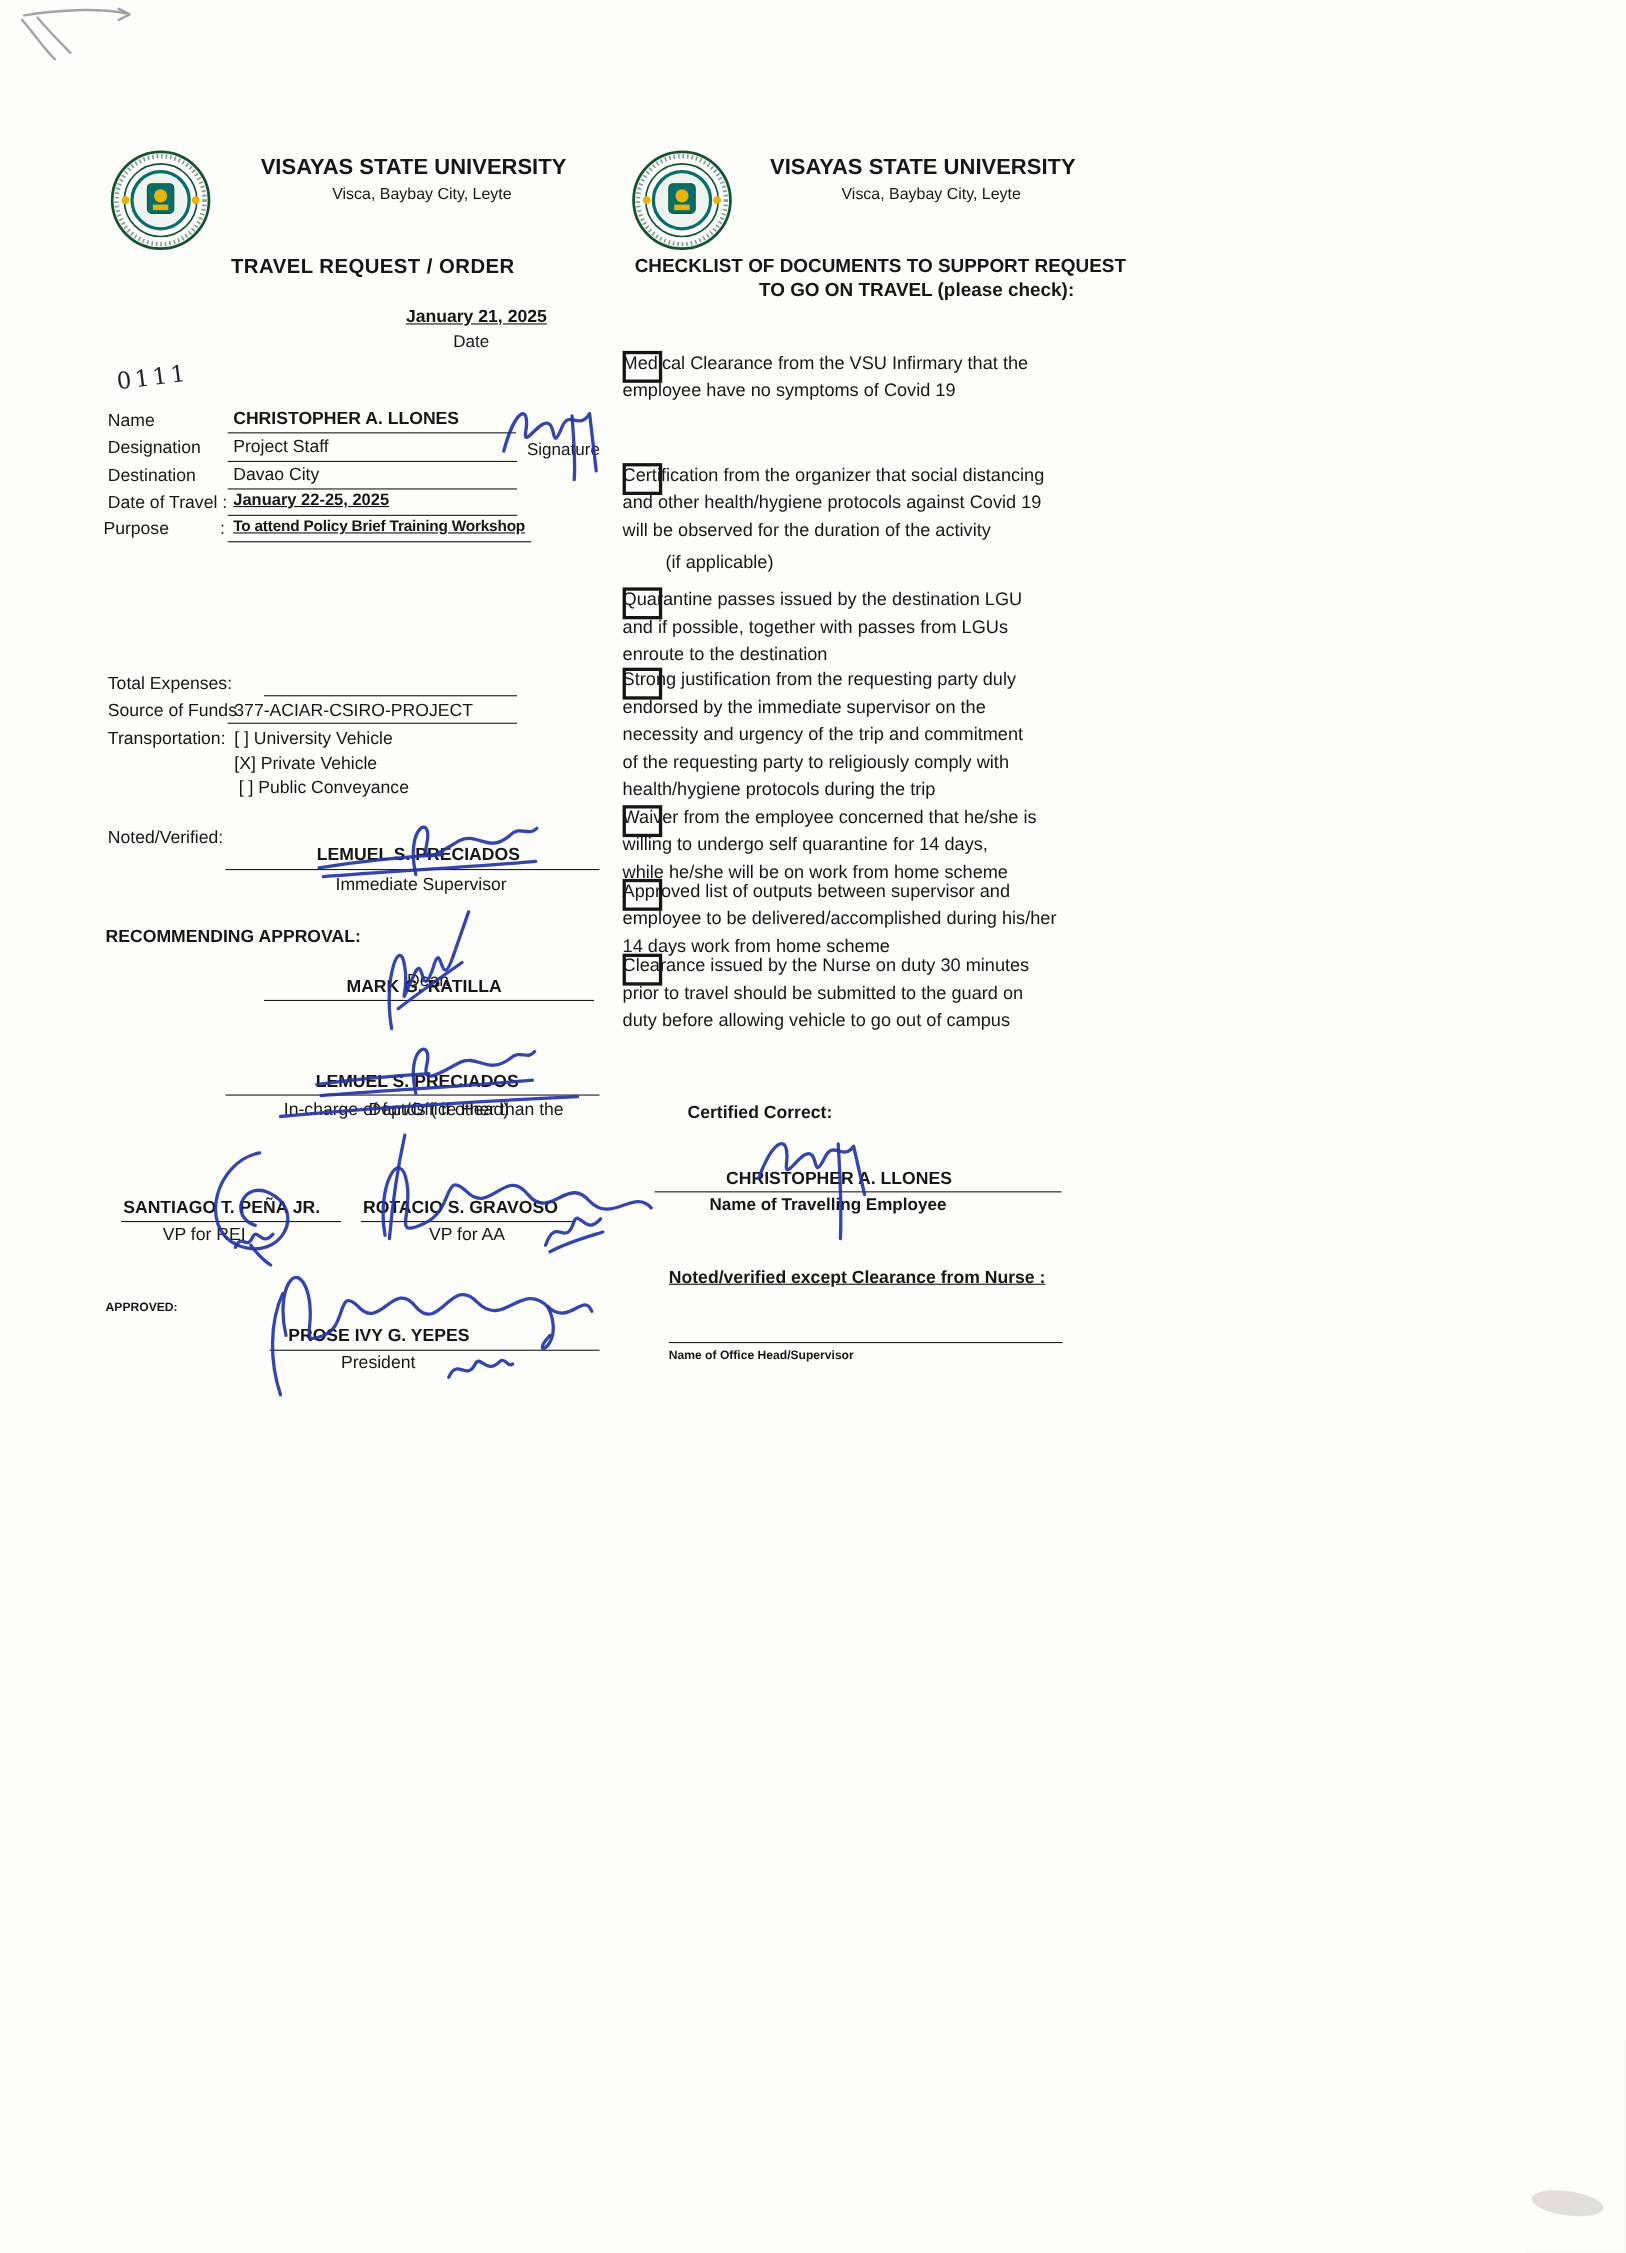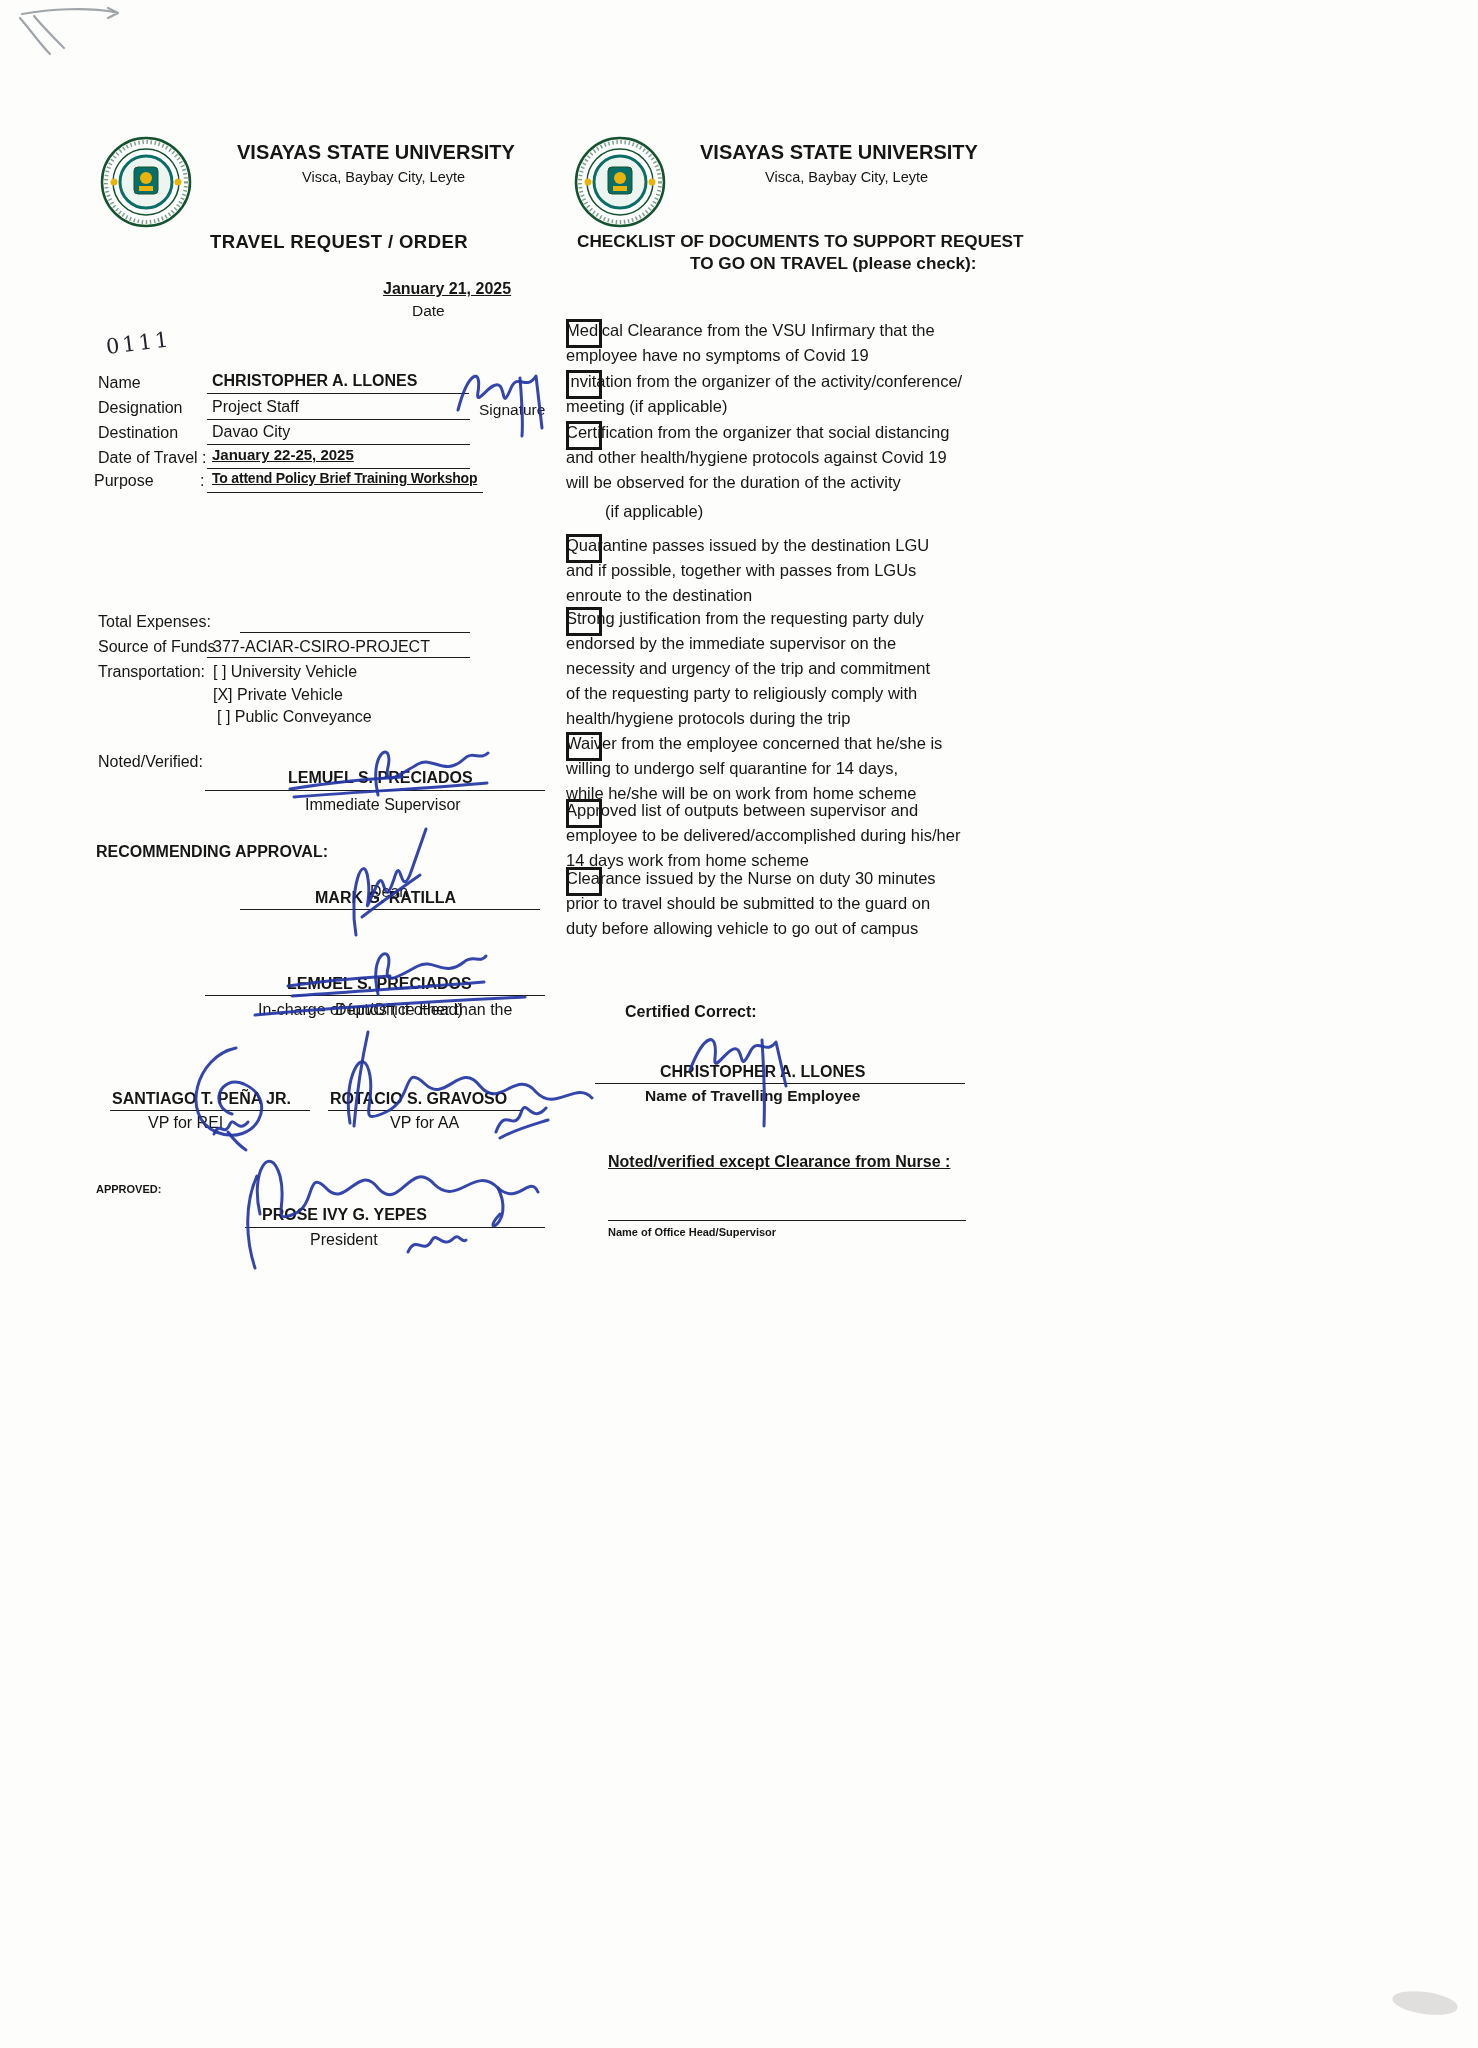--- a/index.html
+++ b/index.html
@@ -43,21 +43,21 @@
     <circle cx="46" cy="42" r="6" fill="#eab308"></circle>
     <rect x="39" y="50" width="14" height="5" fill="#eab308"></rect>
     <circle cx="14" cy="46" r="3.5" fill="#eab308"></circle>
     <circle cx="78" cy="46" r="3.5" fill="#eab308"></circle>
   </svg>
   <div class="t b" style="left:237px;top:140px;font-size:20px">VISAYAS STATE UNIVERSITY</div>
   <div class="t" style="left:302px;top:169px;font-size:14.5px">Visca, Baybay City, Leyte</div>
 
   <div class="t b" style="left:210px;top:231px;font-size:18.5px;letter-spacing:.4px">TRAVEL REQUEST / ORDER</div>
 
-  <div class="t u" style="left:383px;top:279px;font-weight:600">January 21, 2025</div>
+  <div class="t u" style="left:369px;top:279px;font-weight:600">January 21, 2025</div>
   <div class="t" style="left:412px;top:302px;font-size:15.5px">Date</div>
 
   <div class="handnote" style="left:106px;top:331px">0111</div>
 
   <div class="t" style="left:98px;top:373px">Name</div>
   <div class="t b" style="left:212px;top:371px">CHRISTOPHER A. LLONES</div>
   <div class="rule" style="left:207px;top:393px;width:262px"></div>
 
   <div class="t" style="left:98px;top:398px">Designation</div>
   <div class="t" style="left:212px;top:397px">Project Staff</div>
@@ -135,27 +135,20 @@
   <div class="t b" style="left:690px;top:253px;font-size:17.2px">TO GO ON TRAVEL (please check):</div>
 
   <div class="chk-item" style="top:318px">
     <span class="chk-box"></span>
     <div class="chk-lines">
       <div>Medical Clearance from the VSU Infirmary that the</div>
       <div>employee have no symptoms of Covid 19</div>
     </div>
   </div>
 
-  <div class="chk-item" style="top:369px">
-    <span class="chk-box"></span>
-    <div class="chk-lines">
-      <div>Invitation from the organizer of the activity/conference/</div>
-      <div>meeting (if applicable)</div>
-    </div>
-  </div>
 
   <div class="chk-item" style="top:420px">
     <span class="chk-box"></span>
     <div class="chk-lines">
       <div>Certification from the organizer that social distancing</div>
       <div>and other health/hygiene protocols against Covid 19</div>
       <div>will be observed for the duration of the activity</div>
     </div>
   </div>
   <div class="t" style="left:605px;top:502px;font-size:16.5px">(if applicable)</div>

